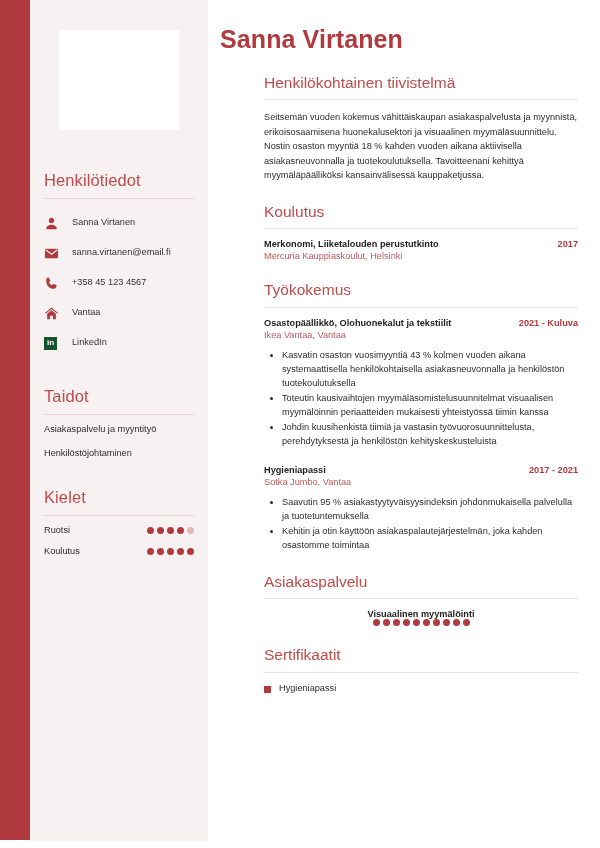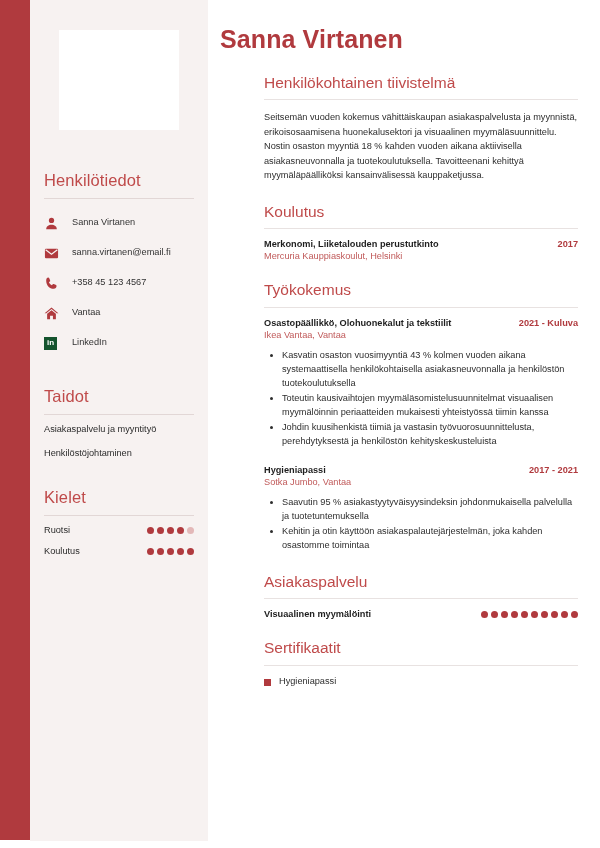--- a/index.html
+++ b/index.html
@@ -179,22 +179,22 @@
   }
   ul.bullets li {
     font-size: 9.2px;
     color: #2d2d2d;
     line-height: 1.52;
     margin-bottom: 1px;
   }
   .entry-gap { height: 14px; }
   .proskill-row {
     display: flex;
-    justify-content: space-between;
     align-items: center;
+    flex-direction: column;
   }
   .proskill-name {
     font-size: 9.2px;
     font-weight: bold;
     color: #1f1f1f;
   }
   .pro-dots { display: flex; gap: 3px; }
   .pro-dot {
     width: 7px;
     height: 7px;

